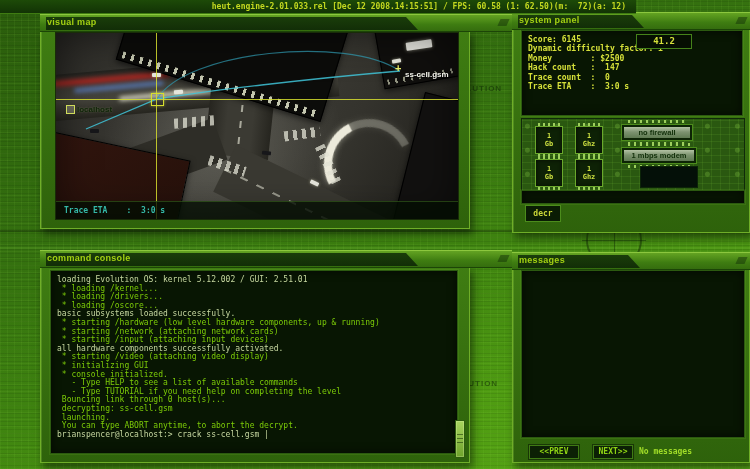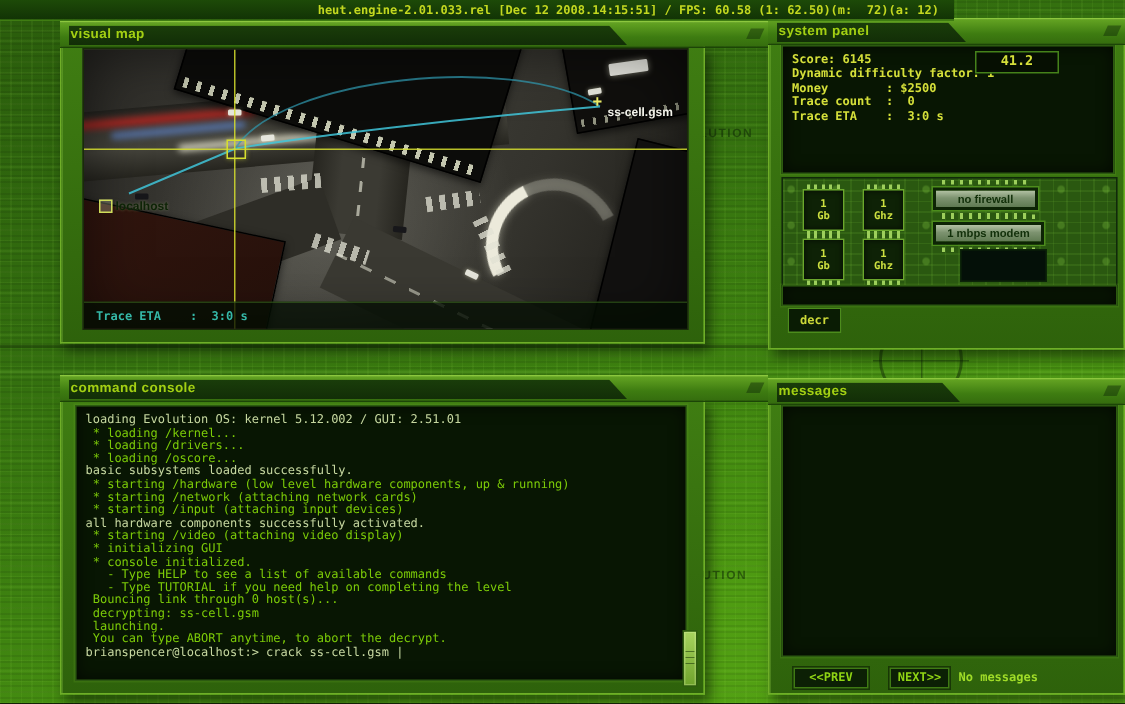--- a/index.html
+++ b/index.html
@@ -95,21 +95,21 @@
     box-shadow:0 0 3px rgba(255,255,220,.5);}
   .car.dk{background:#17171a;box-shadow:none;}
   .bus{position:absolute;left:350px;top:8px;width:26px;height:8px;border-radius:1px;
     background:#e9e9e2;transform:rotate(-8deg);box-shadow:0 0 4px rgba(255,255,230,.5);}
   .m-vig{position:absolute;inset:0;box-shadow:inset 0 0 40px rgba(0,0,0,.55);}
   .trace-svg{position:absolute;inset:0;}
   .xline-v{position:absolute;left:100px;top:0;bottom:0;width:1px;background:#d6de2e;opacity:.85;}
   .xline-h{position:absolute;left:0;right:0;top:66px;height:1px;background:#d6de2e;opacity:.85;}
   .xbox{position:absolute;left:95px;top:60px;width:11px;height:11px;border:1px solid #d6de2e;
     box-shadow:0 0 3px rgba(230,240,60,.5);}
-  .lh-label{position:absolute;left:10px;top:72px;display:flex;align-items:flex-end;gap:2px;margin-top:28px;}
+  .lh-label{position:absolute;left:10px;top:72px;display:flex;align-items:flex-end;gap:2px;}
   .lh-icon{width:7px;height:7px;border:1px solid #cfdc5a;background:rgba(240,240,200,.25);}
   .lh-text{font-size:8px;font-weight:bold;color:#0d2306;
     text-shadow:0 0 2px rgba(200,220,150,.35);}
   .tgt-plus{position:absolute;left:339px;top:29px;font-size:11px;color:#e8ea66;font-weight:bold;}
   .tgt-label{position:absolute;left:349px;top:37px;font-size:8px;font-weight:bold;color:#f2f2ea;
     text-shadow:1px 1px 1px #000;}
   .eta-bar{position:absolute;left:0;right:0;top:168px;height:18px;background:rgba(4,14,2,.78);
     border-top:1px solid rgba(80,140,40,.4);}
   .eta-text{position:absolute;left:8px;top:4px;font-family:"DejaVu Sans Mono",monospace;
     font-size:8px;font-weight:bold;color:#35b8a8;white-space:pre;}
@@ -127,21 +127,21 @@
     box-shadow:inset 0 0 0 1px rgba(230,250,180,.3);}
   .scrollbar::after{content:"";position:absolute;left:1px;right:1px;top:12px;height:10px;
     background:repeating-linear-gradient(0deg, rgba(20,50,5,.55) 0 1px, transparent 1px 4px);}
   
   .hdr-sys{left:512px;top:12px;width:238px;}
   .hdr-sys .strip{width:126px;}
   .panel-sys{left:512px;top:28px;width:236px;height:204px;}
   .stats-box{left:8px;top:2px;width:222px;height:86px;padding:4px 0 0 6px;box-sizing:border-box;}
   .sline{font-family:"DejaVu Sans Mono",monospace;font-size:8px;line-height:9.4px;
     color:#d5e03a;white-space:pre;font-weight:bold;}
-  .gauge{position:absolute;left:128px;top:3px;width:54px;height:13px;background:#060f02;
+  .gauge{position:absolute;left:114px;top:3px;width:54px;height:13px;background:#060f02;
     border:1px solid #45821a;color:#d5e03a;font-family:"DejaVu Sans Mono",monospace;
     font-size:9px;font-weight:bold;text-align:center;line-height:13px;}
   .board{position:absolute;left:8px;top:90px;width:222px;height:72px;border:1px solid #10290a;
     background:
       radial-gradient(circle at 18% 30%, rgba(140,210,70,.28) 0 2px, transparent 3px),
       repeating-linear-gradient(0deg, rgba(110,180,50,.16) 0 1px, transparent 1px 7px),
       repeating-linear-gradient(90deg, rgba(110,180,50,.16) 0 1px, transparent 1px 9px),
       #2a5810;
     background-size:30px 24px,auto,auto,auto;}
   .chip{position:absolute;width:26px;height:26px;background:#0e2206;border:1px solid #6aa82c;
@@ -256,20 +256,21 @@
 
   <div class="hdr hdr-sys">
     <div class="strip"></div>
     <span class="hdr-title">system panel</span>
   </div>
   <div class="panel panel-sys">
     <div class="well stats-box">
       <div class="sline">Score: 6145</div>
       <div class="sline">Dynamic difficulty factor: 1</div>
       <div class="sline">Money        : $2500</div>
+      <div class="sline">Hack count   :  147</div>
       <div class="sline">Trace count  :  0</div>
       <div class="sline"></div>
       <div class="sline">Trace ETA    :  3:0 s</div>
       <div class="gauge">41.2</div>
     </div>
     <div class="board">
       <div class="chip chip1">
         <div class="chip-label">1
 Gb</div>
       </div>

